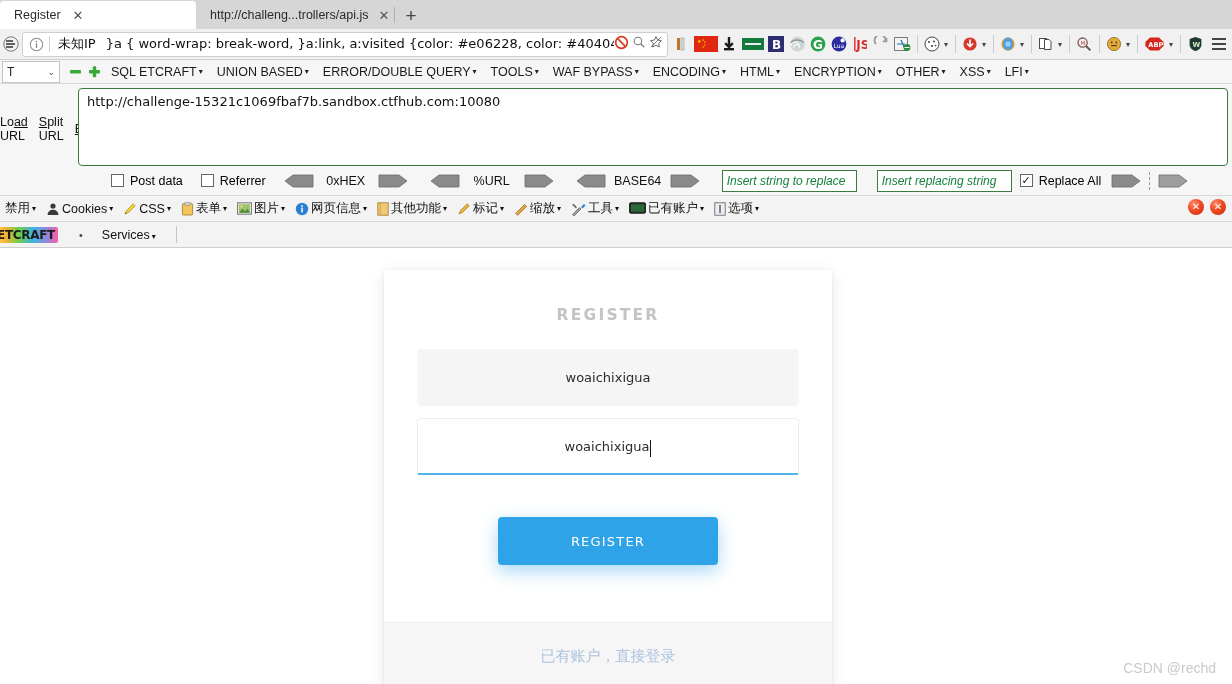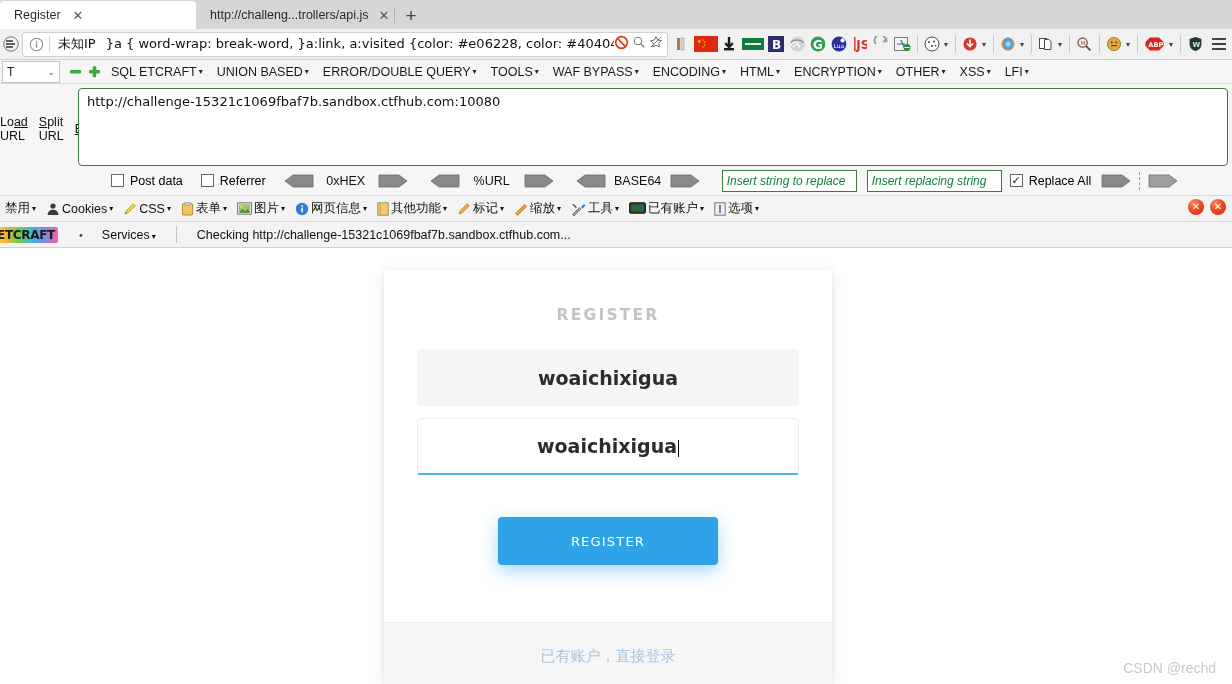--- a/index.html
+++ b/index.html
@@ -257,26 +257,25 @@
     margin-bottom: 25px;
     font-family: "DejaVu Sans", sans-serif;
   }
   .field {
     width: 382px;
     height: 57px;
     border-radius: 4px;
     display: flex;
     align-items: center;
     justify-content: center;
-    font-size: 19px;
+    font-size: 13px;
     color: #2c2c2c;
     margin-bottom: 12px;
     font-family: "DejaVu Sans", sans-serif;
     position: relative;
-    font-weight: bold;
   }
   .field.f1 { background: #f5f5f5; border: 1px solid #f5f5f5; }
   .field.f2 {
     background: #ffffff;
     border: 1px solid #ededed;
     border-bottom: 2px solid #4cb4e7;
     border-radius: 4px 4px 2px 2px;
   }
   .caret-bar {
     display: inline-block;
@@ -633,21 +632,21 @@
       <span class="ar-l"><svg width="30" height="14" viewBox="0 0 30 14">
             <path d="M29 1H9L1 7l8 6h20z" fill="#8a8a8a" stroke="#6a6a6a" stroke-width="0.8"></path>
           </svg></span>
       <span class="enclabel">BASE64</span>
       <span class="ar-r"><svg width="30" height="14" viewBox="0 0 30 14">
             <path d="M1 1h20l8 6-8 6H1z" fill="#8a8a8a" stroke="#6a6a6a" stroke-width="0.8"></path>
           </svg></span>
     </span>
 
     <span class="repl-input">Insert string to replace</span>
-    <span class="repl-input" style="margin-left:10px;">Insert replacing string</span>
+    <span class="repl-input" style="margin-left:20px;">Insert replacing string</span>
     <span class="opt" style="margin-left:8px;margin-right:10px;">
       <span class="cb checked"></span>
       <span>Replace All</span>
     </span>
     <span class="ar-r"><svg width="30" height="14" viewBox="0 0 30 14">
           <path d="M1 1h20l8 6-8 6H1z" fill="#8a8a8a" stroke="#6a6a6a" stroke-width="0.8"></path>
         </svg></span>
     <span class="dashsep"></span>
     <span class="ar-r"><svg width="30" height="14" viewBox="0 0 30 14">
           <path d="M1 1h20l8 6-8 6H1z" fill="#9e9e9e" stroke="#6a6a6a" stroke-width="0.8"></path>
@@ -775,21 +774,20 @@
       <span class="xbtn">✕</span>
       <span class="xbtn">✕</span>
     </span>
   </div>
 
   <div class="nc-bar">
     <span class="nc-logo">ETCRAFT</span>
     <span style="margin:0 8px 0 10px;font-size:11px;color:#444;">•</span>
     <span><span>Services</span><span style="font-size:8px;margin-left:2px;">▾</span></span>
     <span class="nc-sep"></span>
-    <span>Checking http://challenge-15321c1069fbaf7b.sandbox.ctfhub.com...</span>
   </div>
 
   <div class="page">
     <div class="card">
       <div class="card-body">
         <div class="card-title">REGISTER</div>
         <div class="field f1">woaichixigua</div>
         <div class="field f2">
           <span>woaichixigua</span>
             <span class="caret-bar"></span>

